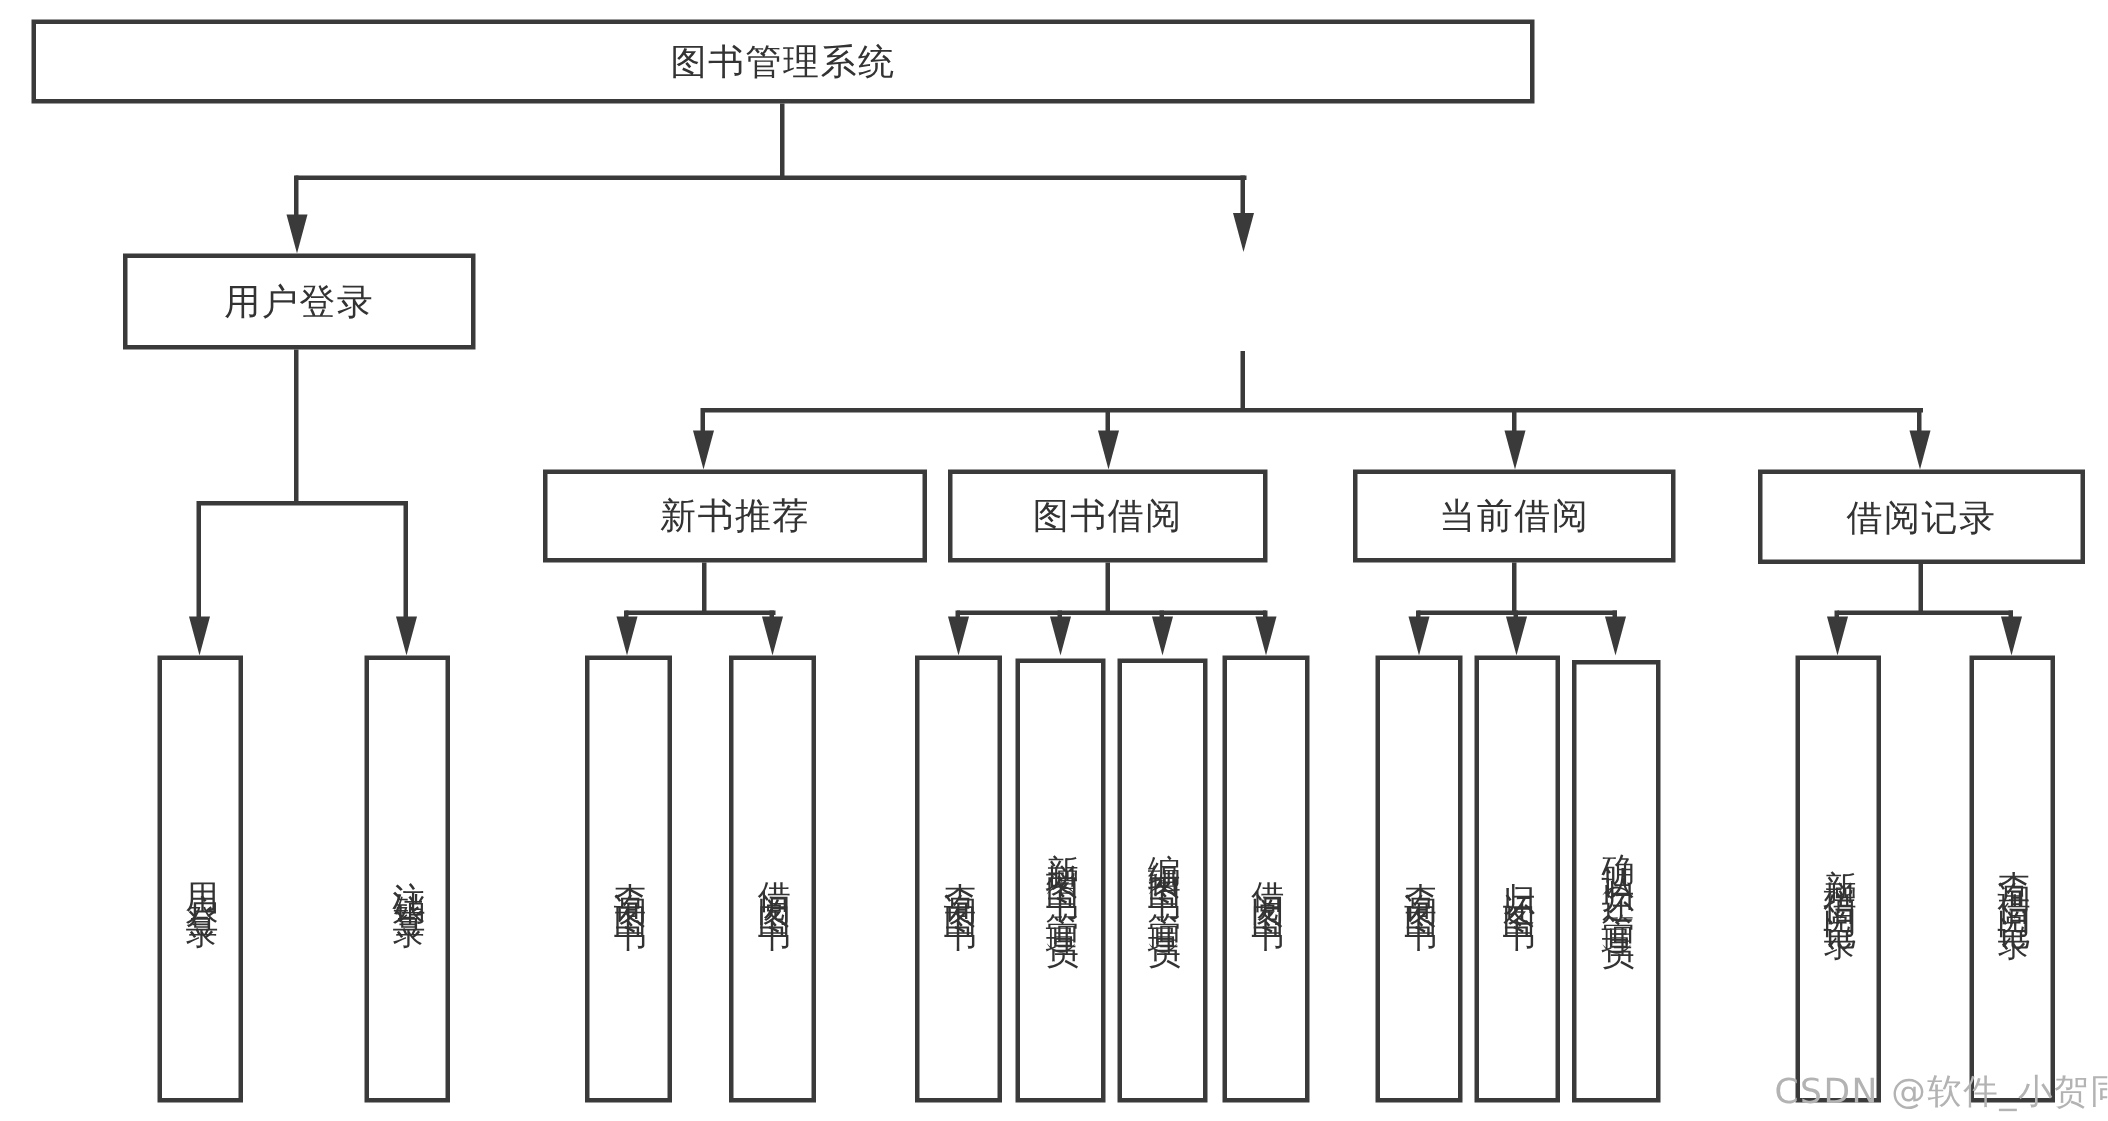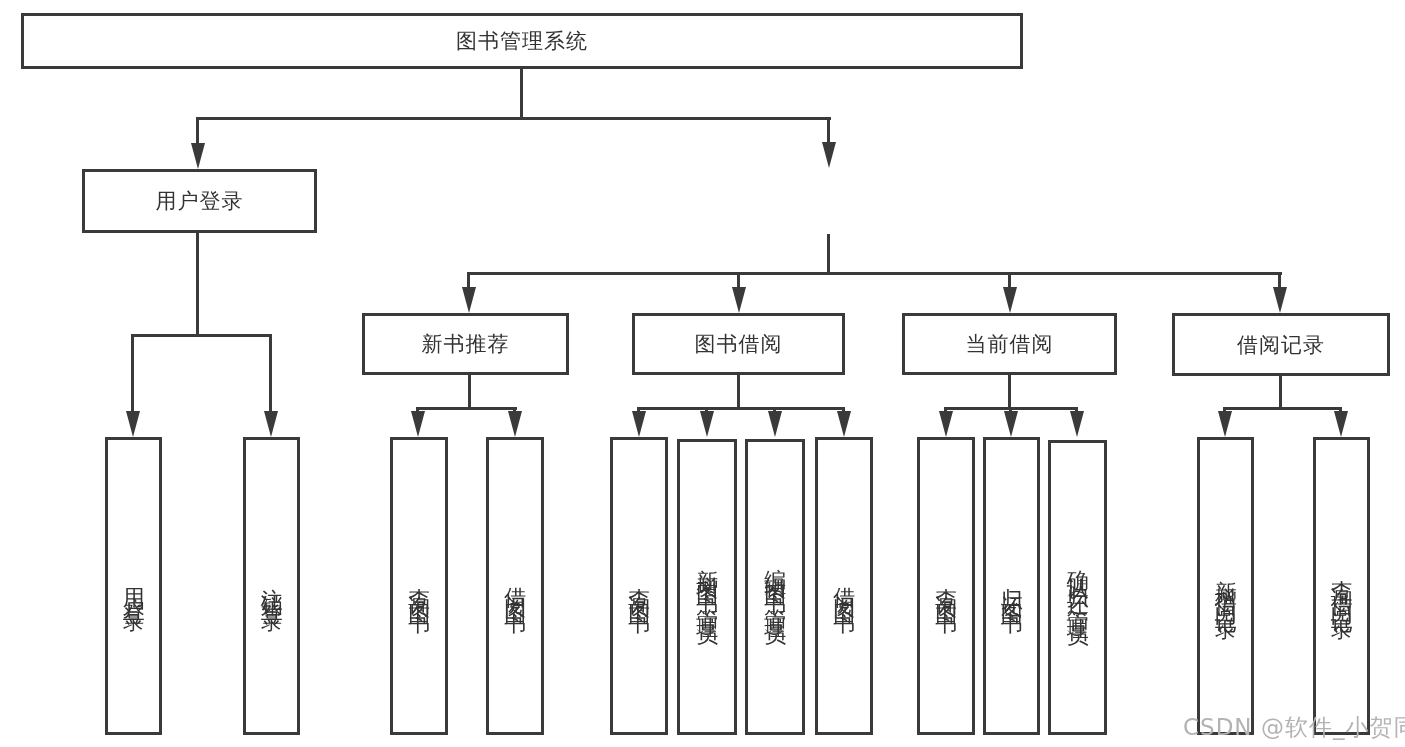--- a/index.html
+++ b/index.html
@@ -7,21 +7,21 @@
     position:relative; width:1405px; height:747px;
     background:#ffffff; overflow:hidden;
     font-family:"DejaVu Sans", sans-serif;
     color:#333333;
   }
   .box {
     position:absolute; box-sizing:border-box;
     background:#ffffff; border:3px solid #3a3a3a;
     display:flex; align-items:center; justify-content:center;
   }
-  .hbox { font-size:21px; letter-spacing:1px; }
+  .hbox { font-size:24px; letter-spacing:1px; }
   .vbox .vtext {
     writing-mode:vertical-rl; text-orientation:mixed;
     font-size:22px; letter-spacing:8px; line-height:1.2;
     white-space:nowrap;
   }
   .vl { position:absolute; width:3px; background:#3a3a3a; }
   .hl { position:absolute; height:3px; background:#3a3a3a; }
   .arr {
     position:absolute; width:0; height:0;
     border-left:7px solid transparent;
@@ -65,21 +65,21 @@
   <div class="hl" style="left:468px;top:272px;width:814px"></div>
   <div class="vl" style="left:467px;top:272px;height:17px"></div>
   <div class="arr" style="left:462px;top:287px"></div>
   <div class="vl" style="left:737px;top:272px;height:17px"></div>
   <div class="arr" style="left:732px;top:287px"></div>
   <div class="vl" style="left:1008px;top:272px;height:17px"></div>
   <div class="arr" style="left:1003px;top:287px"></div>
   <div class="vl" style="left:1278px;top:272px;height:17px"></div>
   <div class="arr" style="left:1273px;top:287px"></div>
 
-  <div class="box hbox" style="left:362px;top:313px;width:207px;height:62px">
+  <div class="box hbox" style="left:362px;top:313px;width:256px;height:62px">
     <span>新书推荐</span>
   </div>
   <div class="box hbox" style="left:902px;top:313px;width:215px;height:62px">
     <span>当前借阅</span>
   </div>
   <div class="box hbox" style="left:632px;top:313px;width:213px;height:62px">
     <span>图书借阅</span>
   </div>
   <div class="box hbox" style="left:1172px;top:313px;width:218px;height:63px">
     <span>借阅记录</span>

